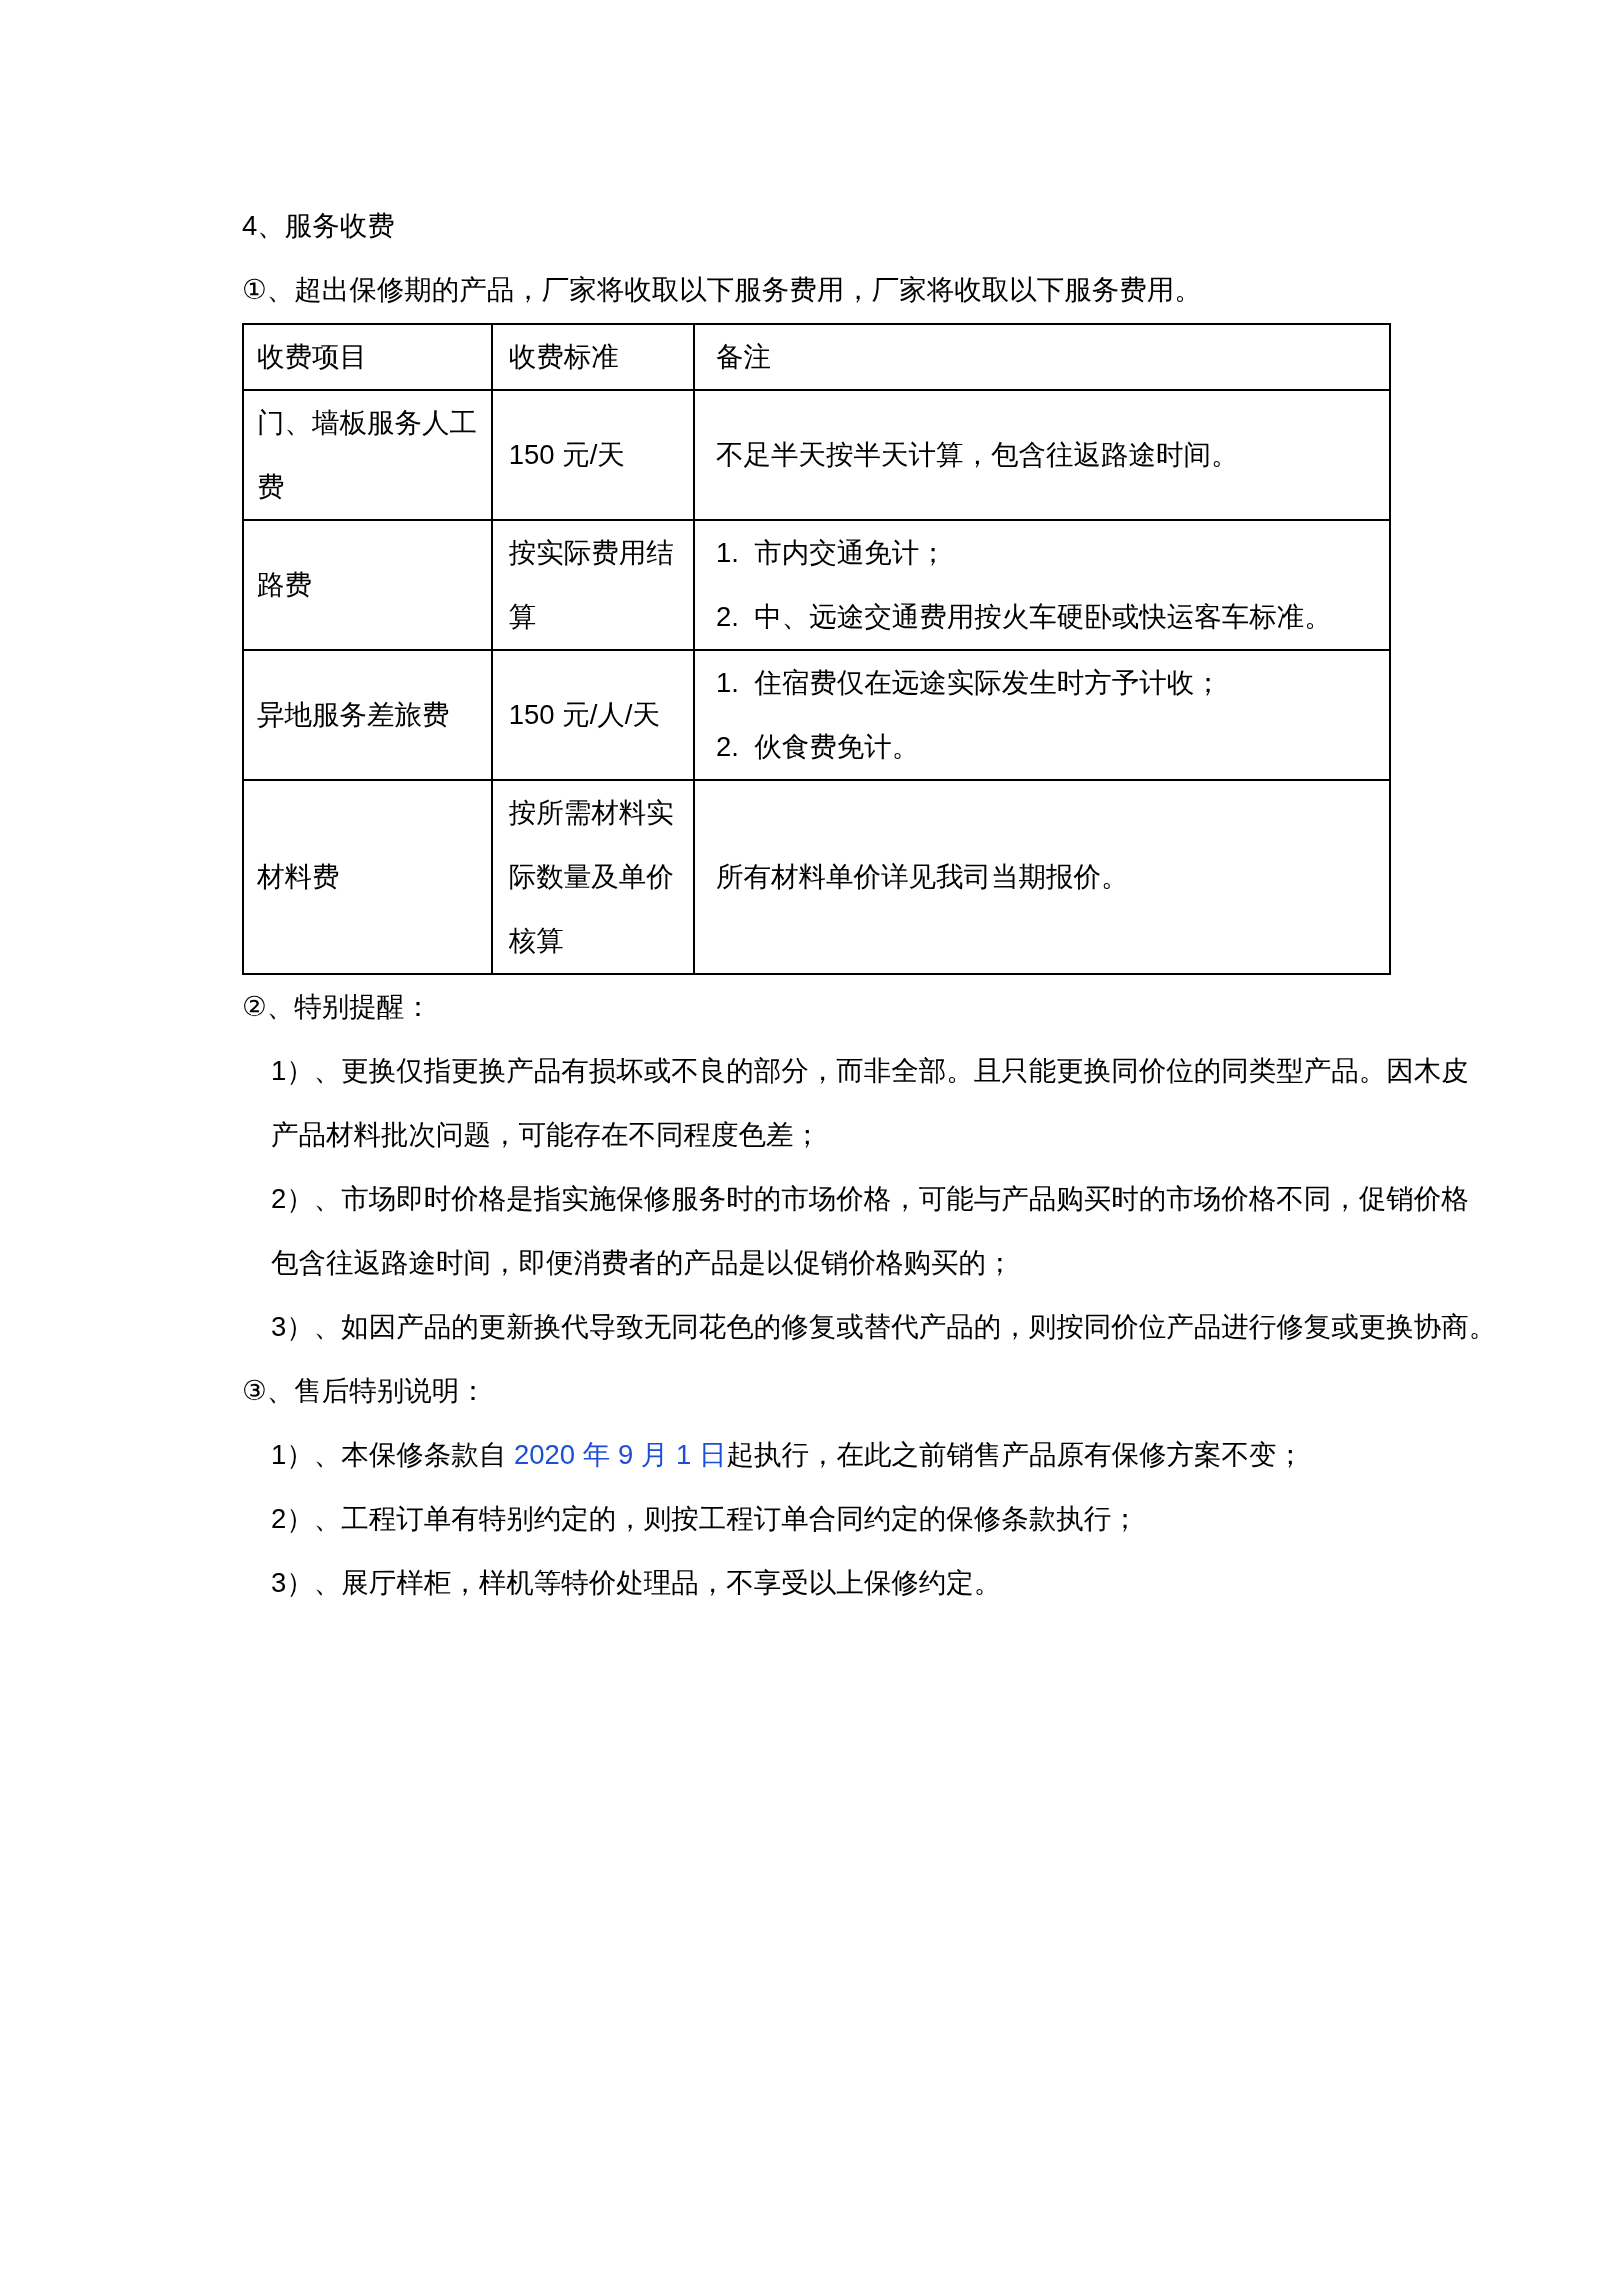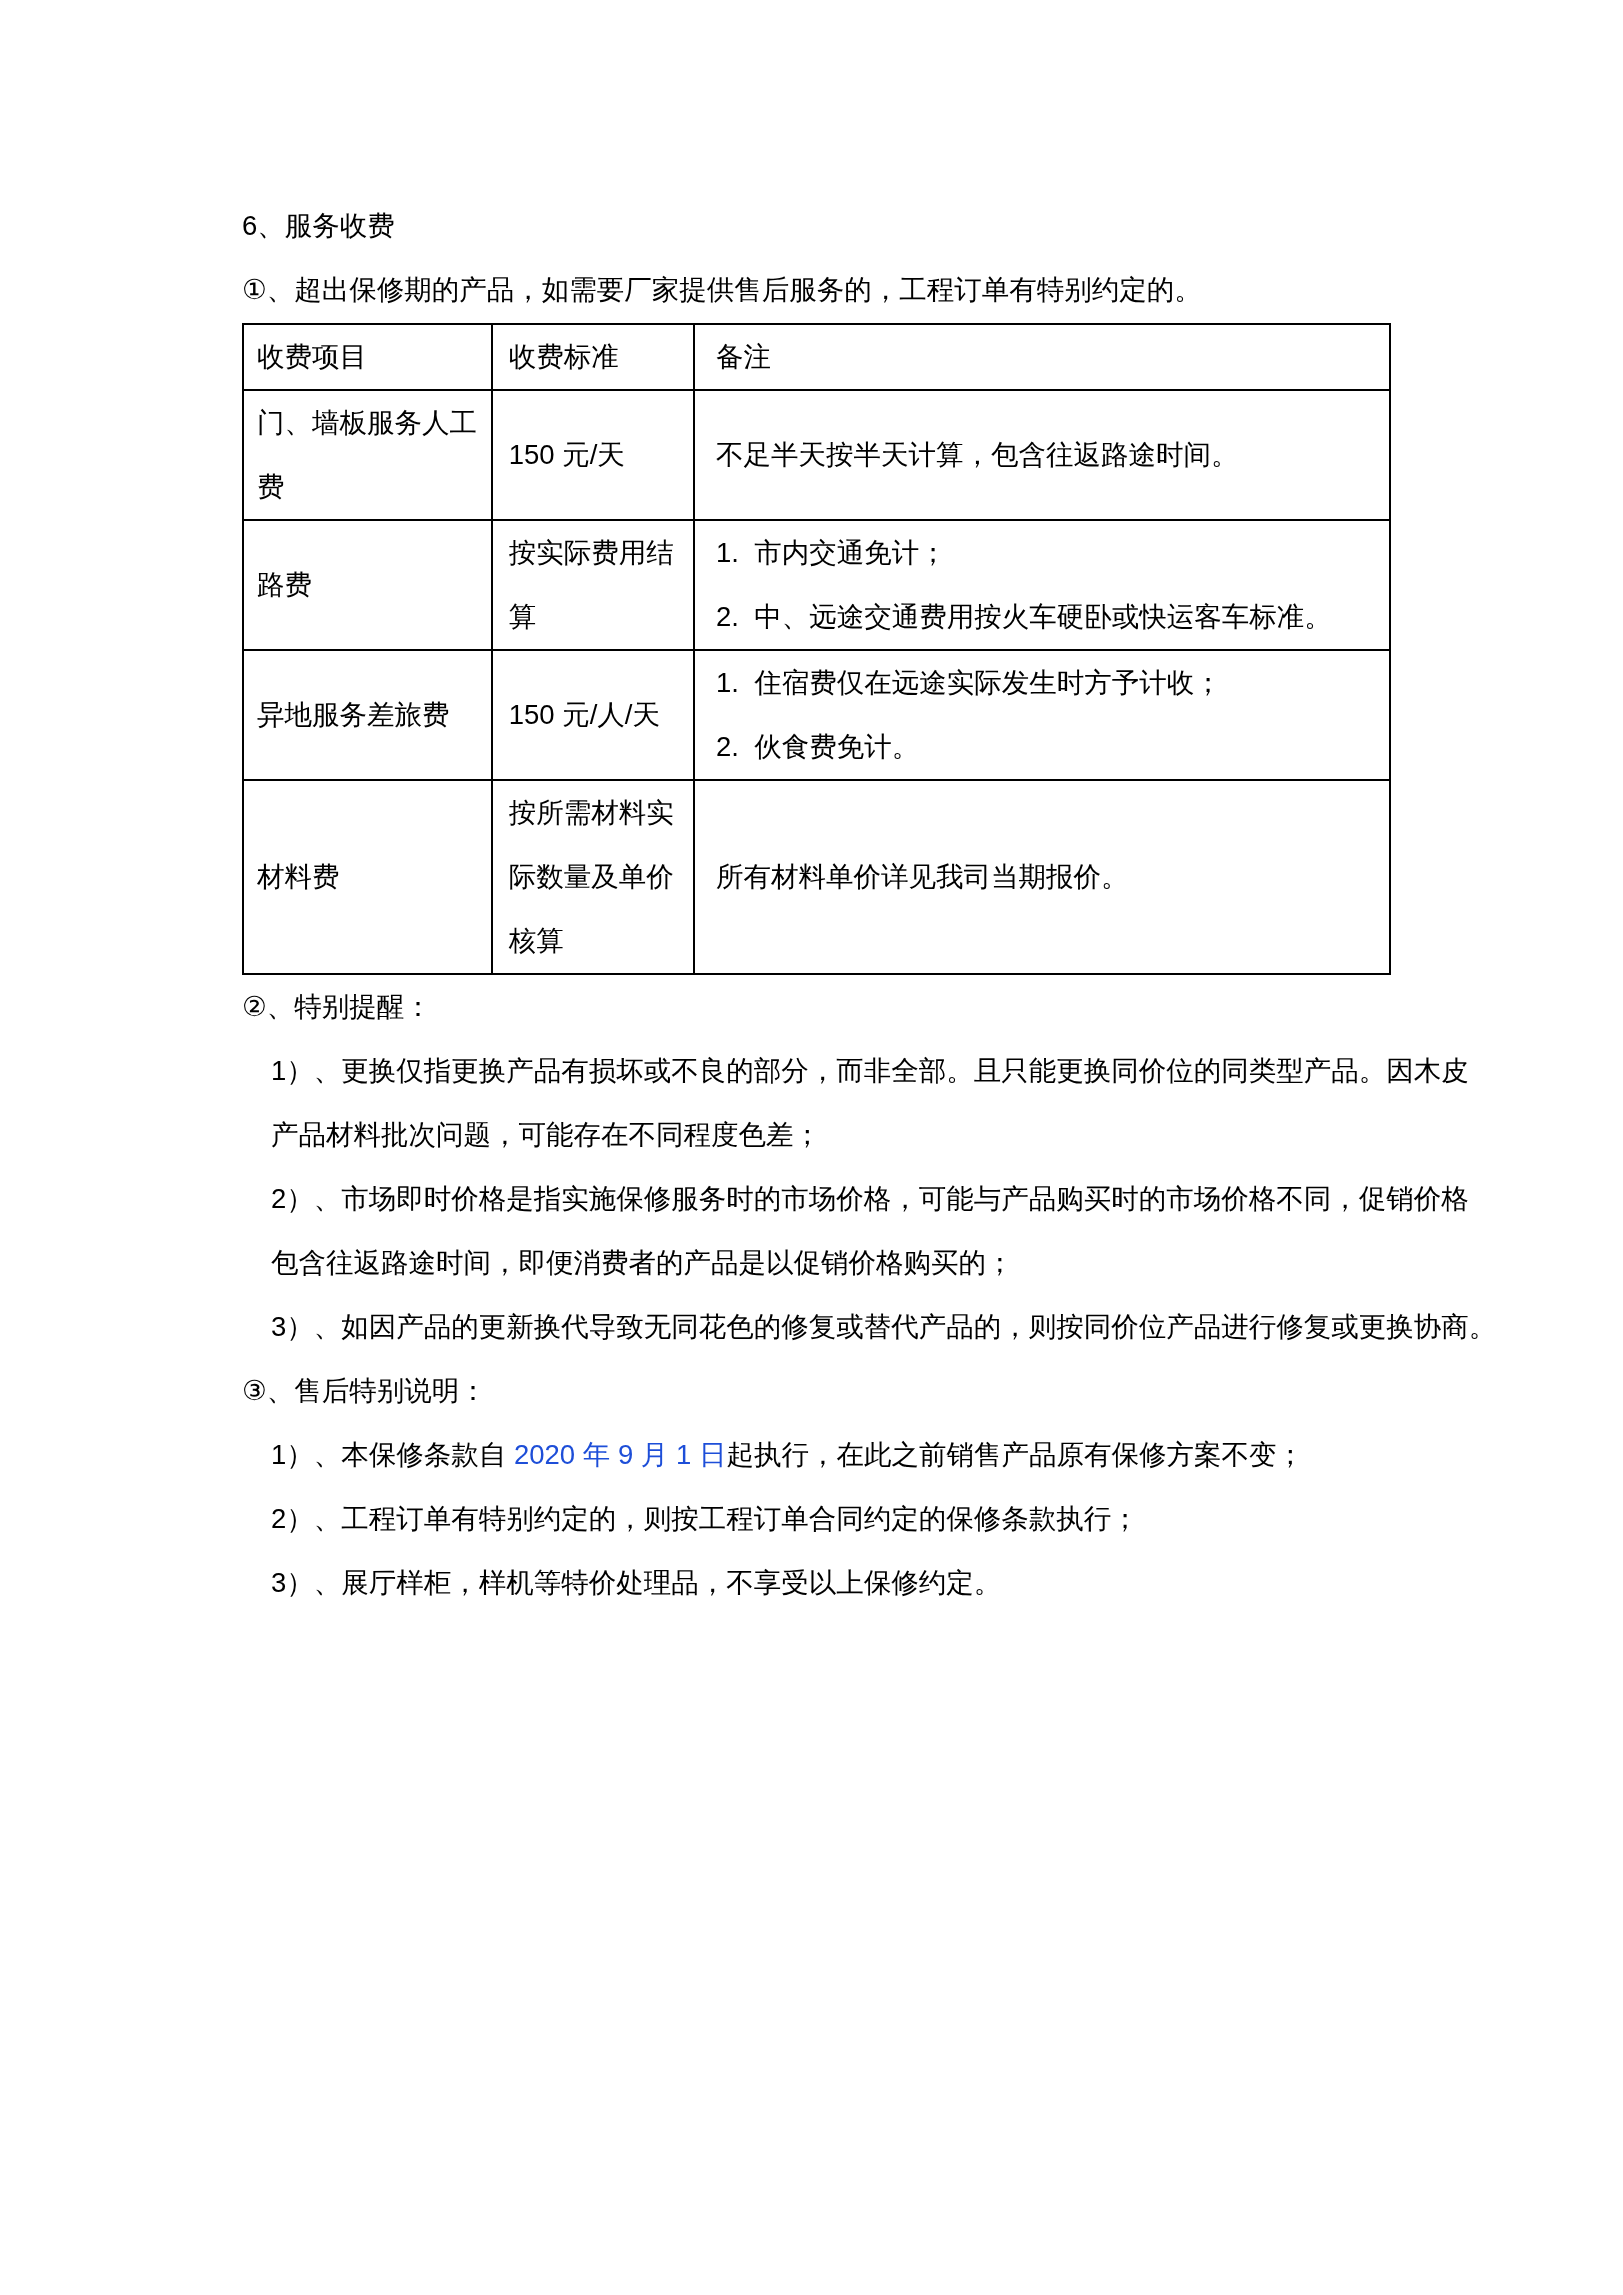--- a/index.html
+++ b/index.html
@@ -49,23 +49,23 @@
   .fee tr.row1 { height: 128px; border-radius: 22px; }
   .fee tr.row2 { height: 130px; }
   .fee tr.row3 { height: 130px; }
   .fee tr.row4 { height: 192px; }
 </style>
 </head>
 <body>
 
 <div class="content">
 
-  <div class="line">6、服务收费</div>
+  <div class="line">4、服务收费</div>
 
-  <div class="line">①、超出保修期的产品，如需要厂家提供售后服务的，工程订单有特别约定的。</div>
+  <div class="line">①、超出保修期的产品，厂家将收取以下服务费用，厂家将收取以下服务费用。</div>
 
   <table class="fee">
     <colgroup>
       <col style="width:249px">
       <col style="width:202px">
       <col style="width:696px">
     </colgroup>
     <thead>
       <tr class="hdr">
         <th class="c1">收费项目</th>

